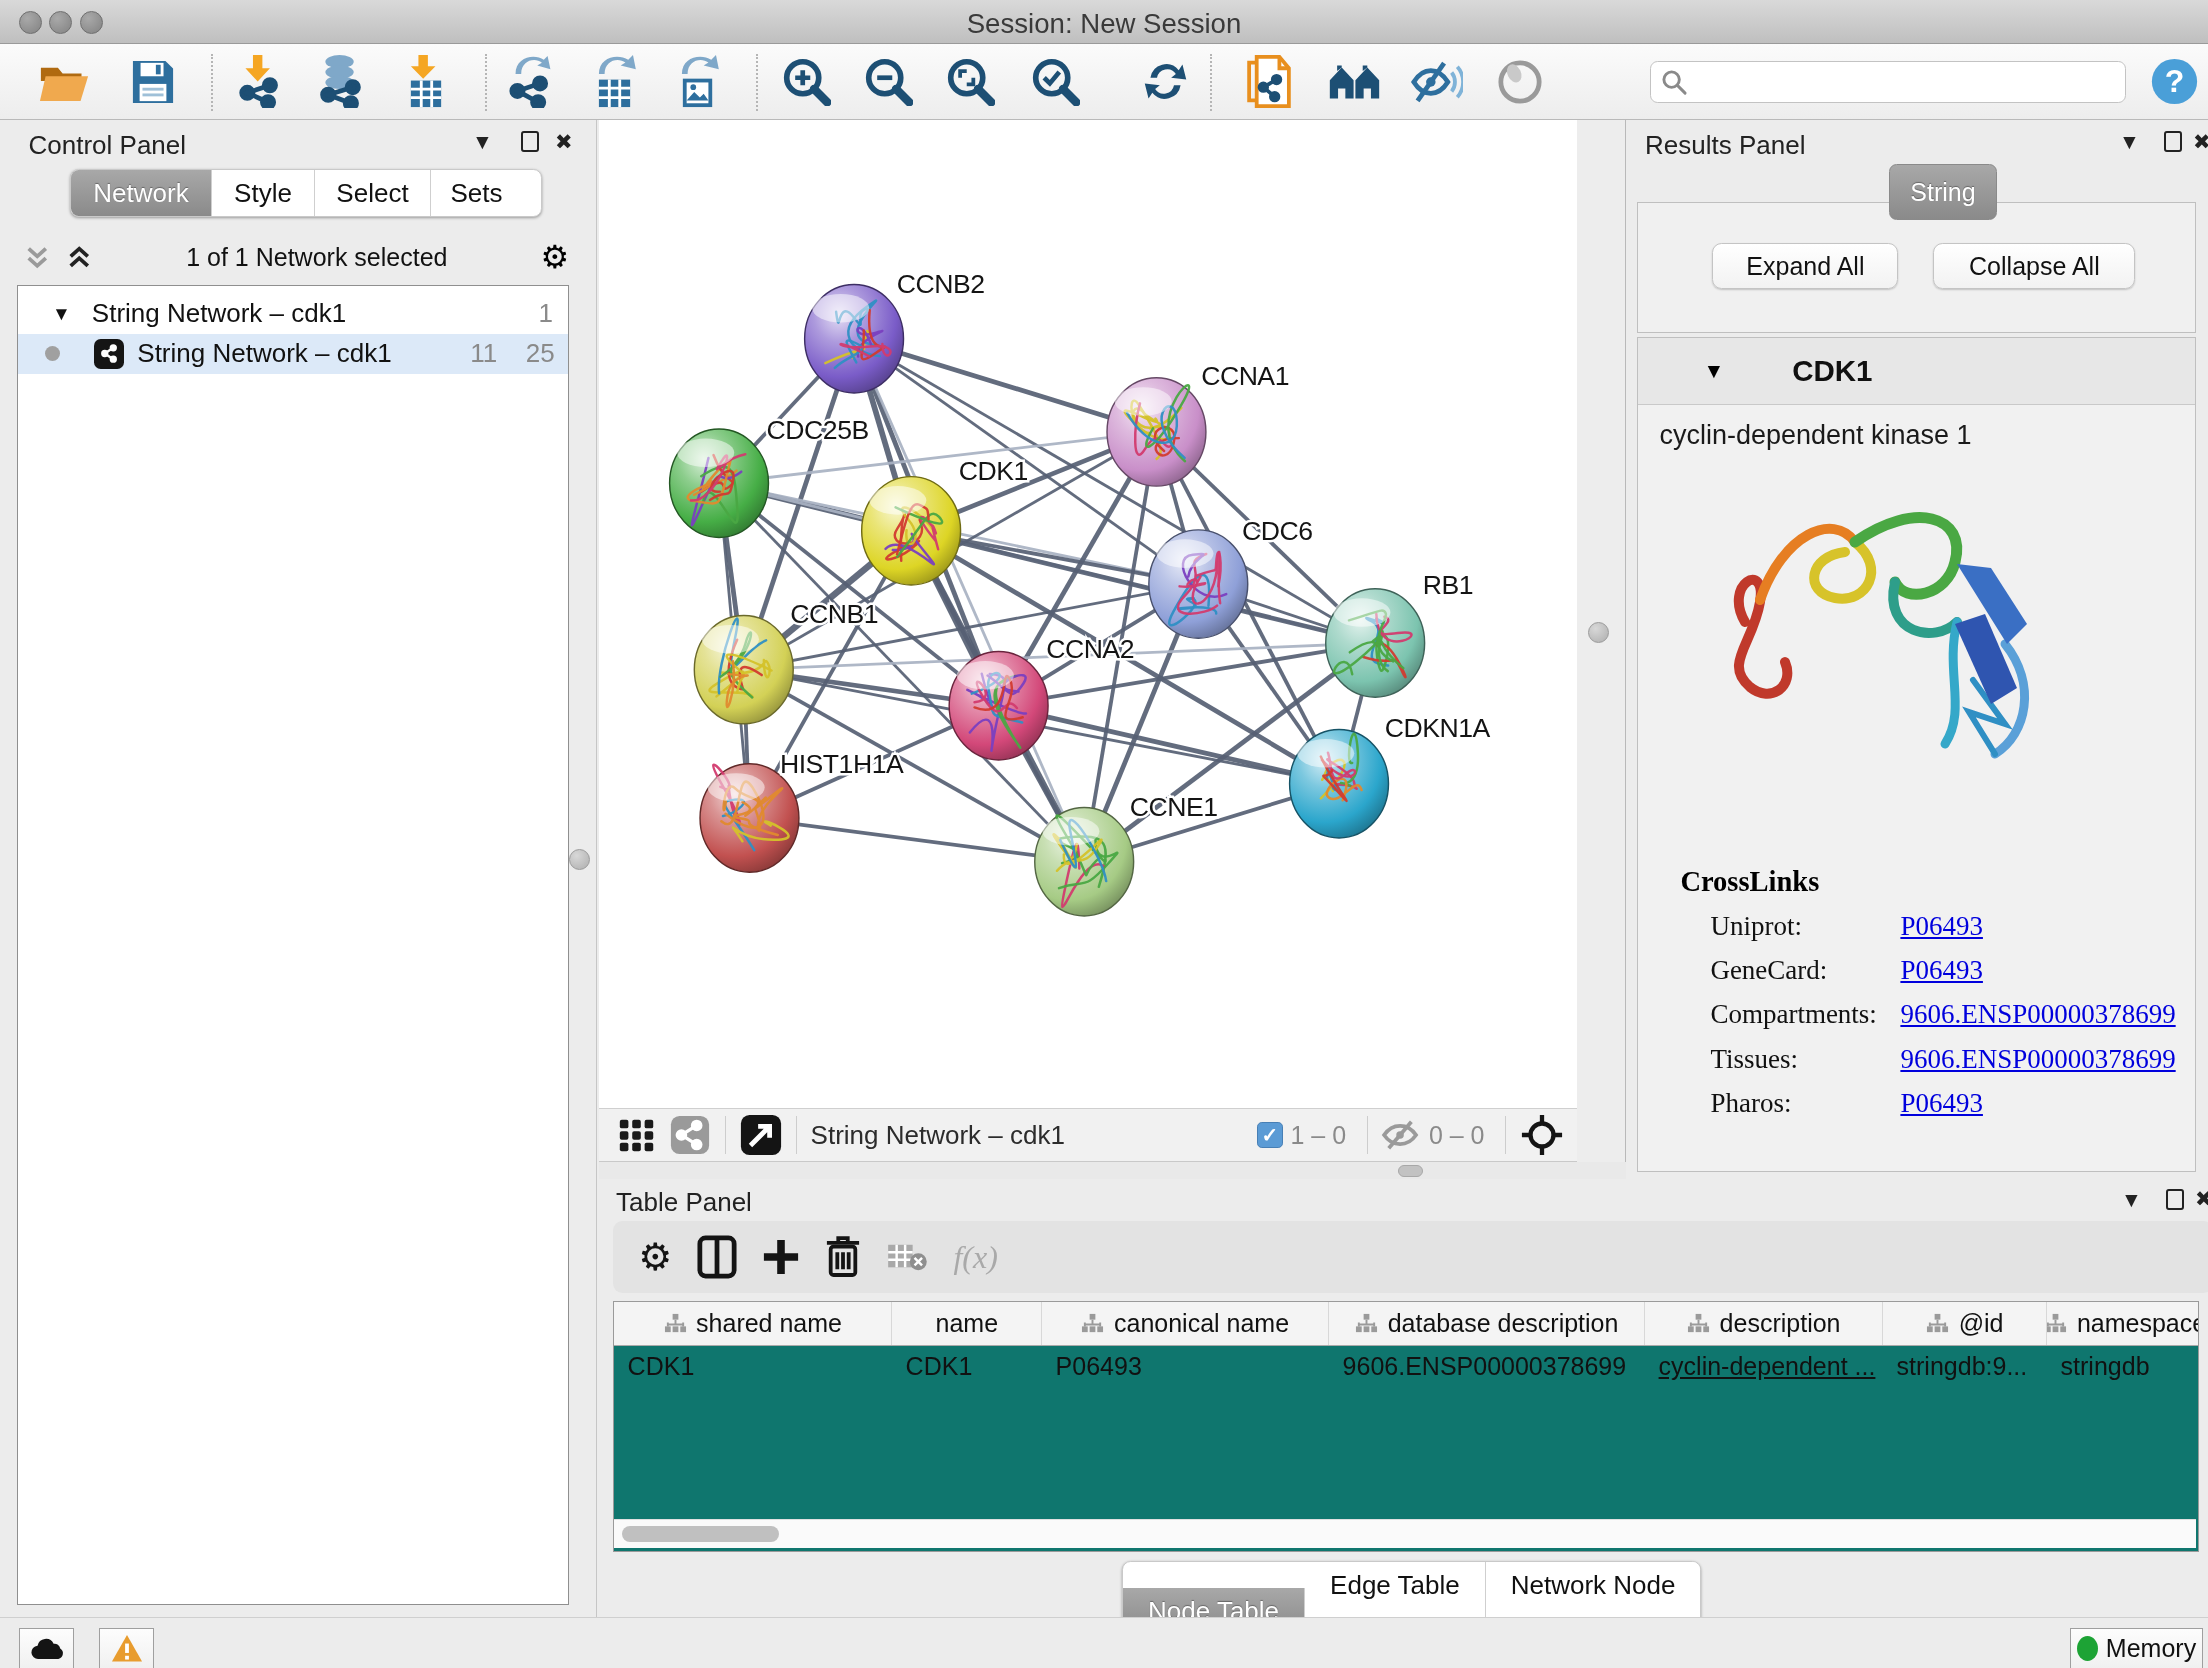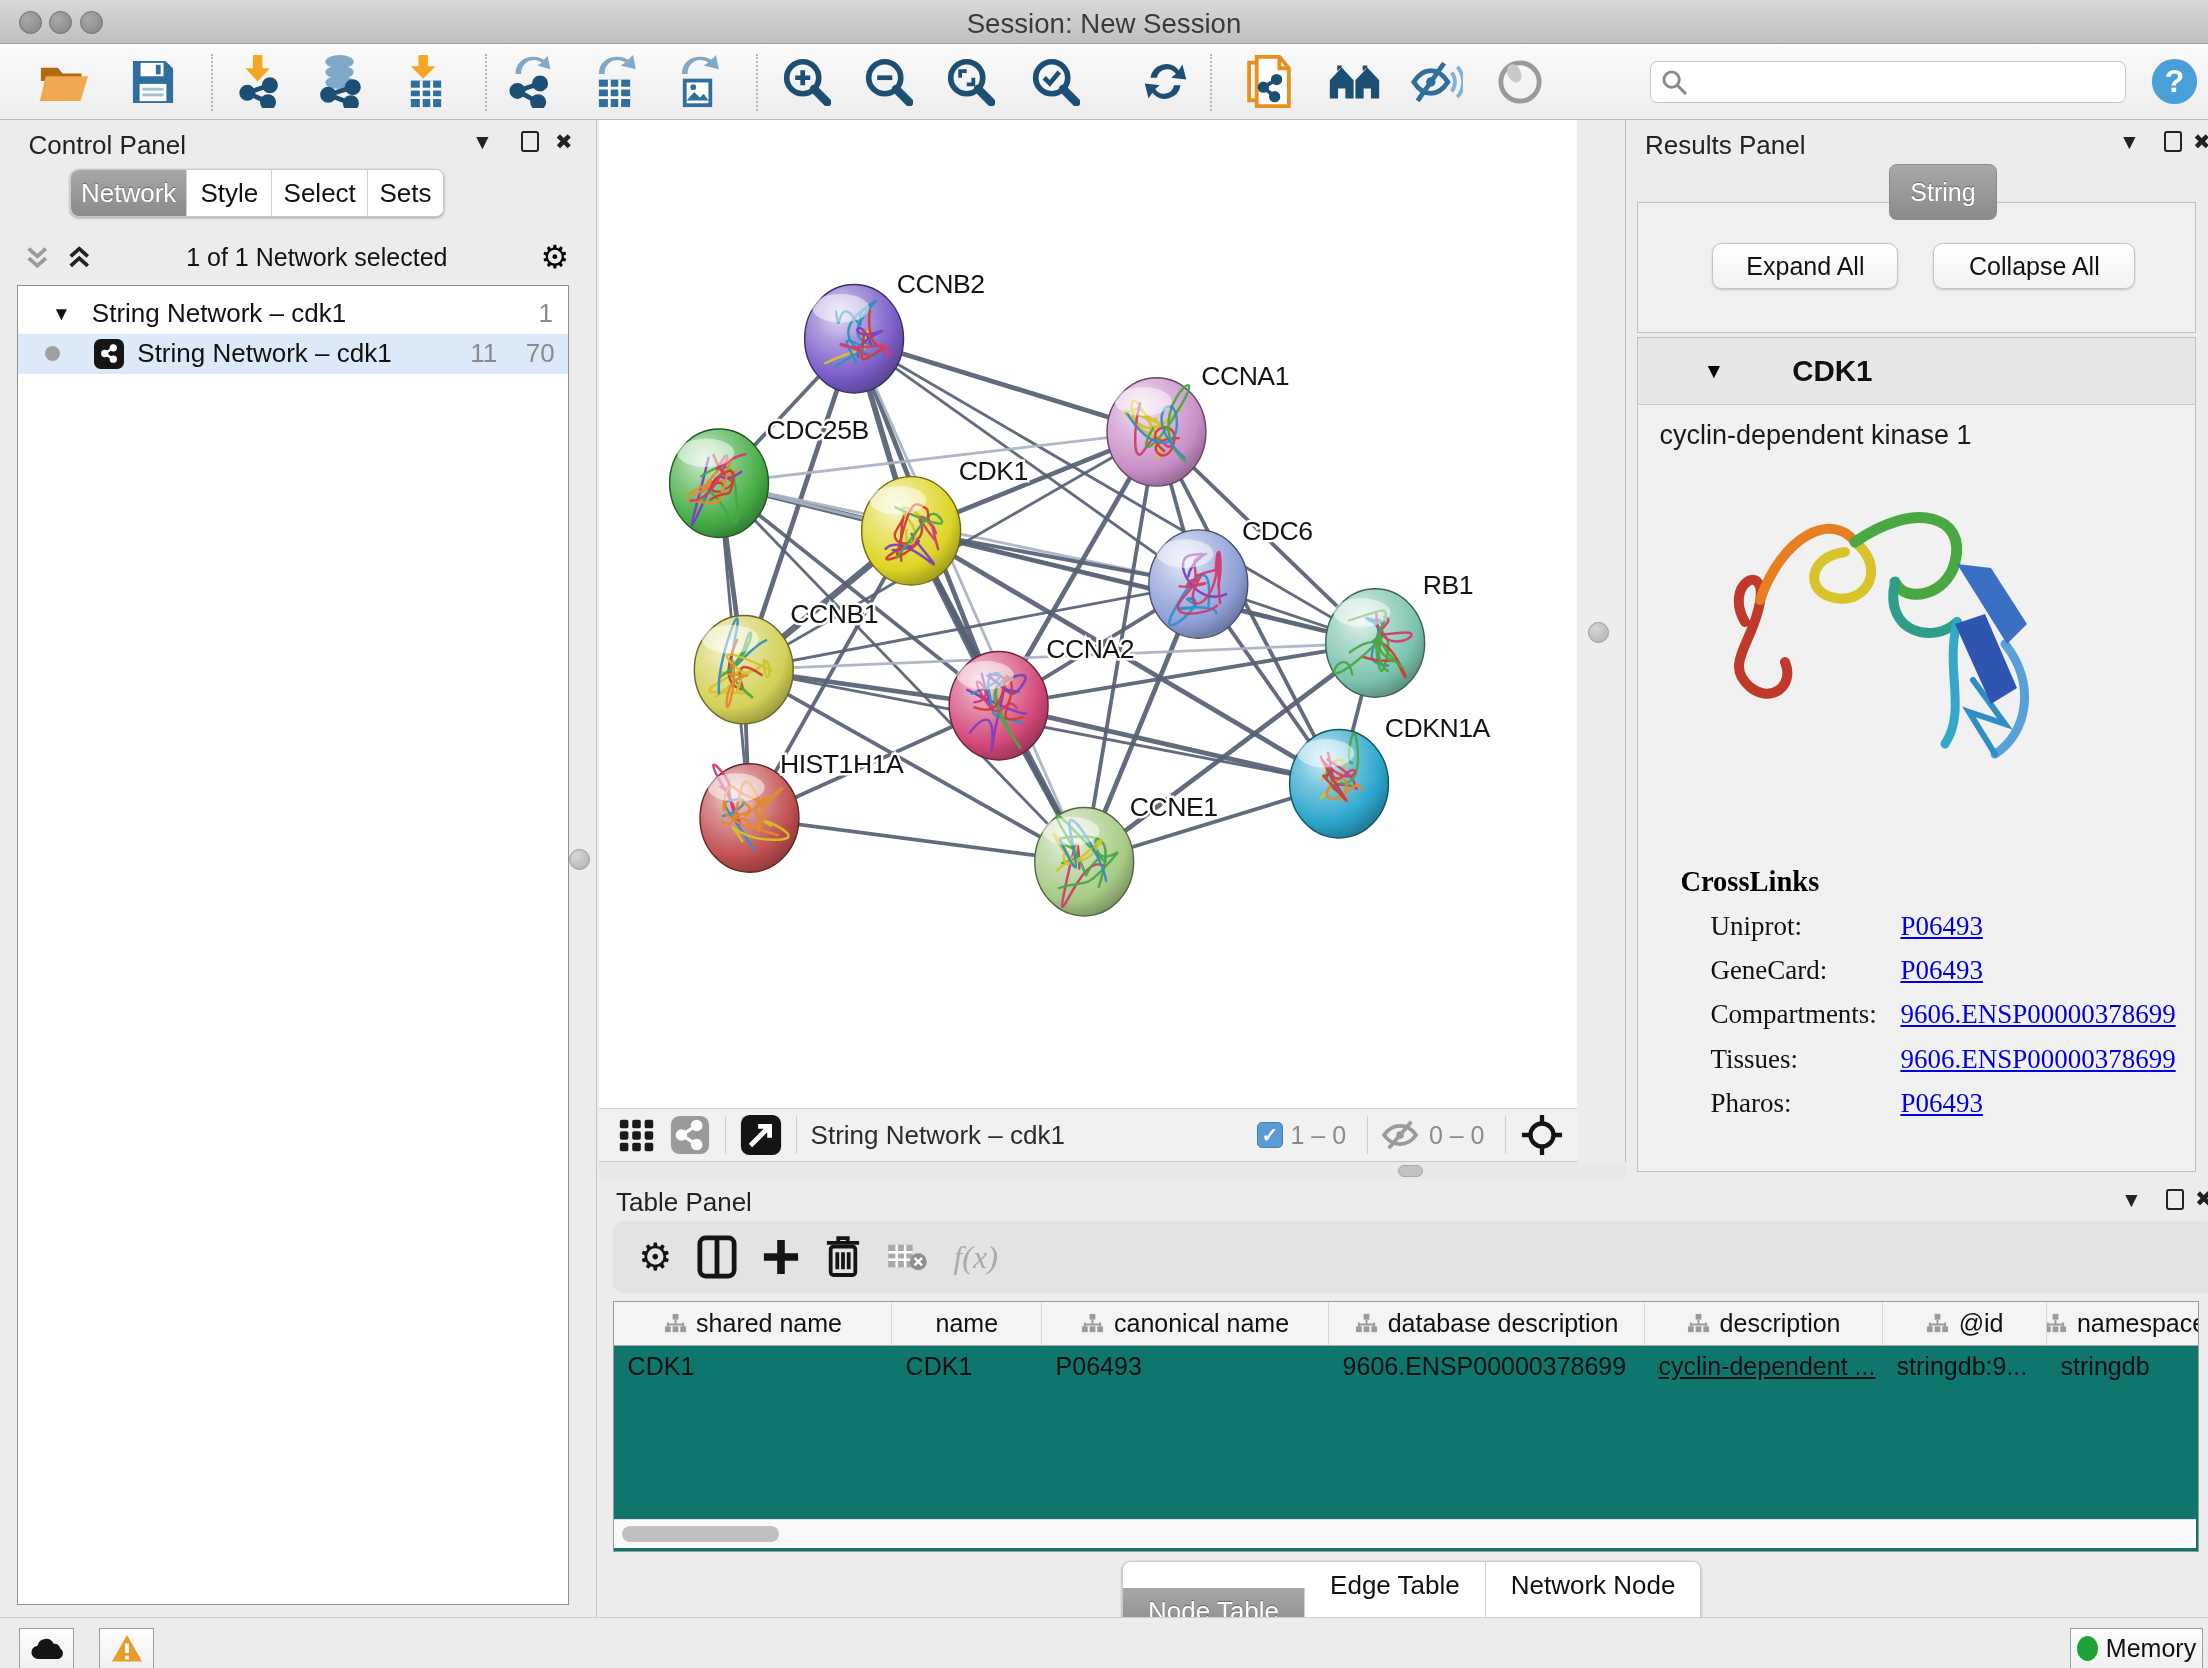--- a/index.html
+++ b/index.html
@@ -296,21 +296,21 @@
     </svg>
   </div>
 </div>
 
 <div id="control-panel" class="abs">
   <div class="abs panel-title" style="left:28.5px; top:9.5px">Control Panel</div>
   <div class="abs ph-btn" style="left:472px; top:11.4px">▼</div>
   <div class="abs ph-sq" style="left:521px; top:11.4px"></div>
   <div class="abs ph-btn" style="left:555px; top:10.5px">✖</div>
 
-  <div class="seg abs" style="left:70px; top:49px; width:374px">
+  <div class="seg abs" style="left:70px; top:49px; width:472px">
     <div class="t active" style="width:141px">Network</div>
     <div class="t" style="width:103px">Style</div>
     <div class="t" style="width:116px">Select</div>
     <div class="t" style="width:91px">Sets</div>
   </div>
 
   <div id="cp-status-row" class="abs">
     <svg width="28.5" height="28.5" viewBox="0 0 30 30" style="margin-left:9.5px">
       <path d="M6 6 l9 8 9 -8 M6 16 l9 8 9 -8" stroke="#9a9a9a" stroke-width="4" fill="none"></path>
     </svg>
@@ -334,21 +334,21 @@
           <g stroke="#fff" stroke-width="2.5" fill="#fff">
             <circle cx="14" cy="4" r="2.6"></circle>
               <circle cx="5" cy="10" r="2.6"></circle>
               <circle cx="14" cy="16" r="2.6"></circle>
             <path d="M14 4 L5 10 L14 16" fill="none"></path>
           </g>
         </svg>
       </span>
       <span style="margin-left:13.3px">String Network – cdk1</span>
       <span class="cnt" style="margin-left:auto">11</span>
-      <span class="cnt" style="margin-right:13.3px; margin-left:28.5px">70</span>
+      <span class="cnt" style="margin-right:13.3px; margin-left:28.5px">25</span>
     </div>
   </div>
 </div>
 <div id="split-left-handle" class="abs"></div>
 
 <div id="canvas" class="abs">
   <svg width="978" height="988" viewBox="0 0 1028 1039">
       <defs>
         <radialGradient id="g-ccnb2" cx="35%" cy="28%" r="80%">
           <stop offset="0" stop-color="rgb(228,222,244)"></stop>

